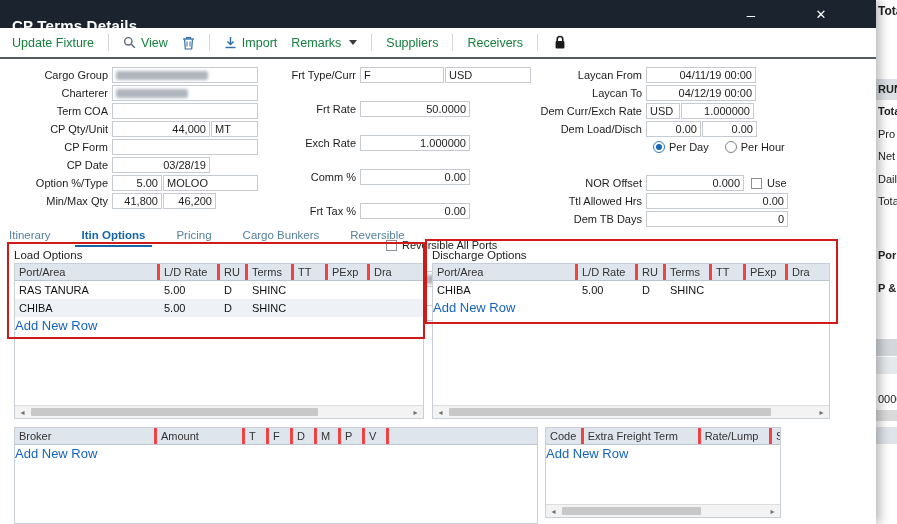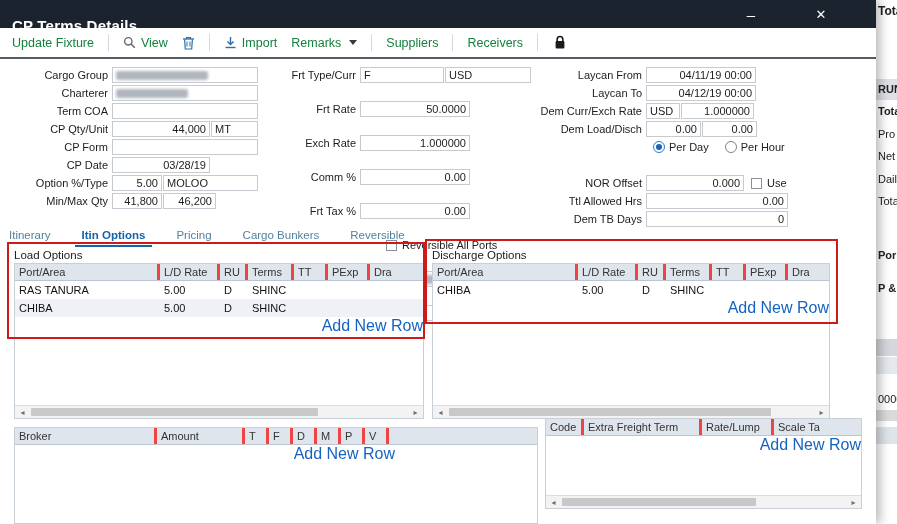--- a/index.html
+++ b/index.html
@@ -68,21 +68,21 @@
   .panel-title { font-size: 11.5px; color: #222; height: 14px; line-height: 13px; }
   .grid-box { border: 1px solid #c9cfd6; background: #fff; display: flex; flex-direction: column; overflow: hidden; }
   .ghead { display: flex; background: #dfe5ec; border-bottom: 1px solid #bcc5cf; height: 17px; flex: 0 0 auto; font-size: 11px; color: #333; }
   .gh { padding: 2px 4px; border-right: 3px solid #ef4444; overflow: hidden; white-space: nowrap; }
   .gh:last-child { border-right: none; }
   .grow2 { display: flex; height: 18px; flex: 0 0 auto; font-size: 11px; color: #111; align-items: center; }
   .grow2.alt { background: #eef1f5; }
   .gc { padding: 0 4px; overflow: hidden; white-space: nowrap; }
   .c-port{width:145px}.c-rate{width:60px;text-align:left}.c-ru{width:28px}
   .c-terms{width:46px}.c-tt{width:34px}.c-pexp{width:42px}.c-dra{flex:1}
-  .add-row { height: 18px; line-height: 18px; text-align: right; color: #1563c0; font-size: 16px; cursor: pointer; flex: 0 0 auto; }
+  .add-row { height: 18px; line-height: 18px; text-align: left; color: #1563c0; font-size: 13px; cursor: pointer; flex: 0 0 auto; }
   .gfill { flex: 1; }
   .hscroll { height: 13px; background: #f3f3f3; border-top: 1px solid #dcdcdc; display: flex; align-items: stretch; flex: 0 0 auto; }
   .sarrow { width: 15px; display: flex; align-items: center; justify-content: center; font-size: 8px; color: #6e6e6e; cursor: pointer; }
   .strack { flex: 1; position: relative; }
   .sthumb { position: absolute; left: 1px; top: 2px; height: 8px; background: #c8c8c8; border-radius: 1px; cursor: pointer; }
 
   
   .b-broker{width:142px}.b-amount{width:88px}.b-sm{width:24px}.b-fill{flex:1}
   .x-code{width:38px}.x-term{width:118px}.x-rate{width:72px;}.x-scale{flex:1}
   .add-left { width: 380px; }
@@ -411,21 +411,21 @@
         <div class="gh b-sm">M</div>
         <div class="gh b-sm">P</div>
         <div class="gh b-sm">V</div>
         <div class="gh b-fill"></div>
       </div>
       <div class="add-row add-left">Add New Row</div>
       <div class="gfill"></div>
     </div>
   </div>
 
-  <div class="panel" style="left:545px; top:418px; width:317px;">
+  <div class="panel" style="left:545px; top:427px; width:236px;">
     <div class="grid-box" style="height:91px;">
       <div class="ghead">
         <div class="gh x-code">Code</div>
         <div class="gh x-term">Extra Freight Term</div>
         <div class="gh x-rate">Rate/Lump</div>
         <div class="gh x-scale">Scale Ta</div>
       </div>
       <div class="add-row">Add New Row</div>
       <div class="gfill"></div>
       <div class="hscroll">

